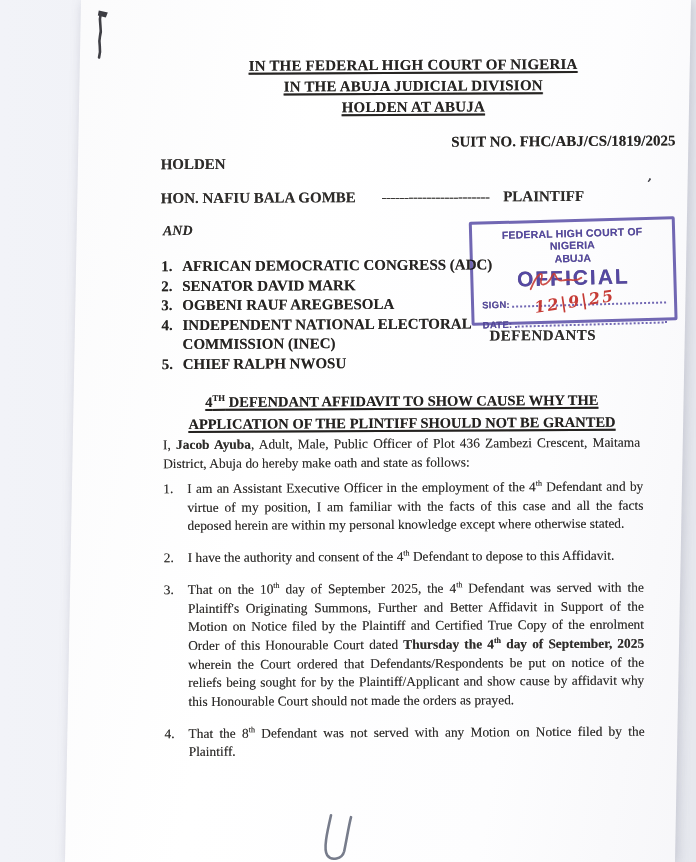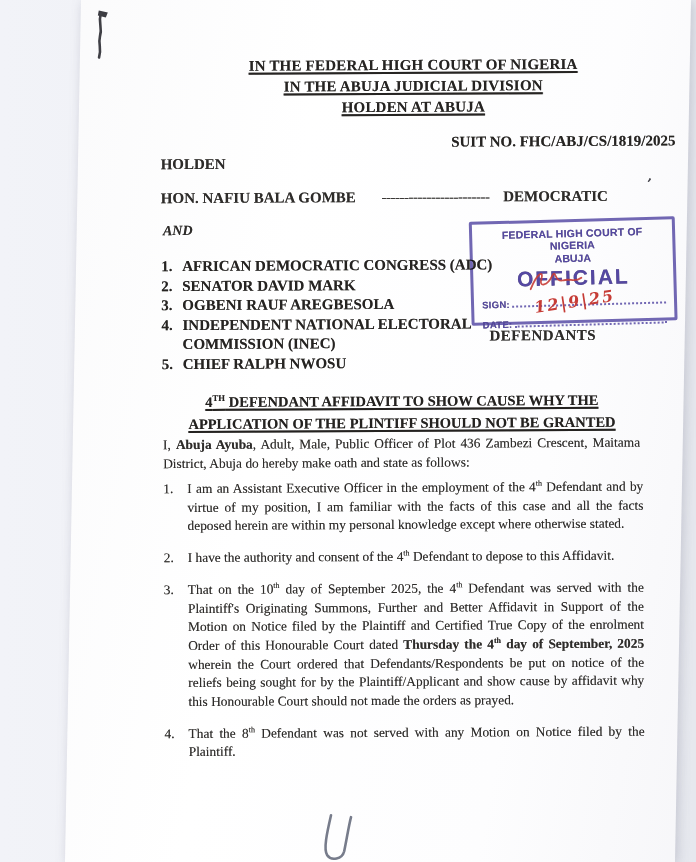--- a/index.html
+++ b/index.html
@@ -106,21 +106,21 @@
           <div class="hline">HOLDEN AT ABUJA</div>
         </div>
 
         <div class="suit-no">SUIT NO. FHC/ABJ/CS/1819/2025</div>
 
         <div class="between">HOLDEN</div>
 
         <div class="plaintiff-row">
           <span class="pname">HON. NAFIU BALA GOMBE</span>
           <span class="pdash">------------------------</span>
-          <span class="prole">DEMOCRATIC</span>
+          <span class="prole">PLAINTIFF</span>
         </div>
 
         <div class="and-label">AND</div>
 
         <div class="defendants">
           <div class="def-row">
             <span class="def-num">1.</span>
             <span class="def-name">AFRICAN DEMOCRATIC CONGRESS (ADC)</span>
           </div>
           <div class="def-row">
@@ -159,21 +159,21 @@
             <path d="M5,22 C12,6 19,3 16,12 C13,21 22,19 27,9 C31,2 29,17 38,14 C45,12 49,17 56,12" stroke="#c63c36" stroke-width="1.8" fill="none" stroke-linecap="round" opacity="0.9"></path>
           </svg>
           <div class="stamp-date-value">12|9|25</div>
         </div>
 
         <div class="affidavit-title">
           <div class="tline"><span>4</span><sup>TH</sup><span> DEFENDANT AFFIDAVIT TO SHOW CAUSE WHY THE</span></div>
           <div class="tline">APPLICATION OF THE PLINTIFF SHOULD NOT BE GRANTED</div>
         </div>
 
-        <div class="intro"><span>I, </span><span style="font-weight: bold;">Abuja Ayuba</span><span>, Adult, Male, Public Officer of Plot 436 Zambezi Crescent, Maitama District, Abuja do hereby make oath and state as follows:</span></div>
+        <div class="intro"><span>I, </span><span style="font-weight: bold;">Jacob Ayuba</span><span>, Adult, Male, Public Officer of Plot 436 Zambezi Crescent, Maitama District, Abuja do hereby make oath and state as follows:</span></div>
 
         <div class="items">
           <div class="item">
             <span class="inum">1.</span>
             <span class="itext"><span>I am an Assistant Executive Officer in the employment of the 4</span><sup>th</sup><span> Defendant and by virtue of my position, I am familiar with the facts of this case and all the facts deposed herein are within my personal knowledge except where otherwise stated.</span></span>
           </div>
           <div class="item">
             <span class="inum">2.</span>
             <span class="itext"><span>I have the authority and consent of the 4</span><sup>th</sup><span> Defendant to depose to this Affidavit.</span></span>
           </div>

